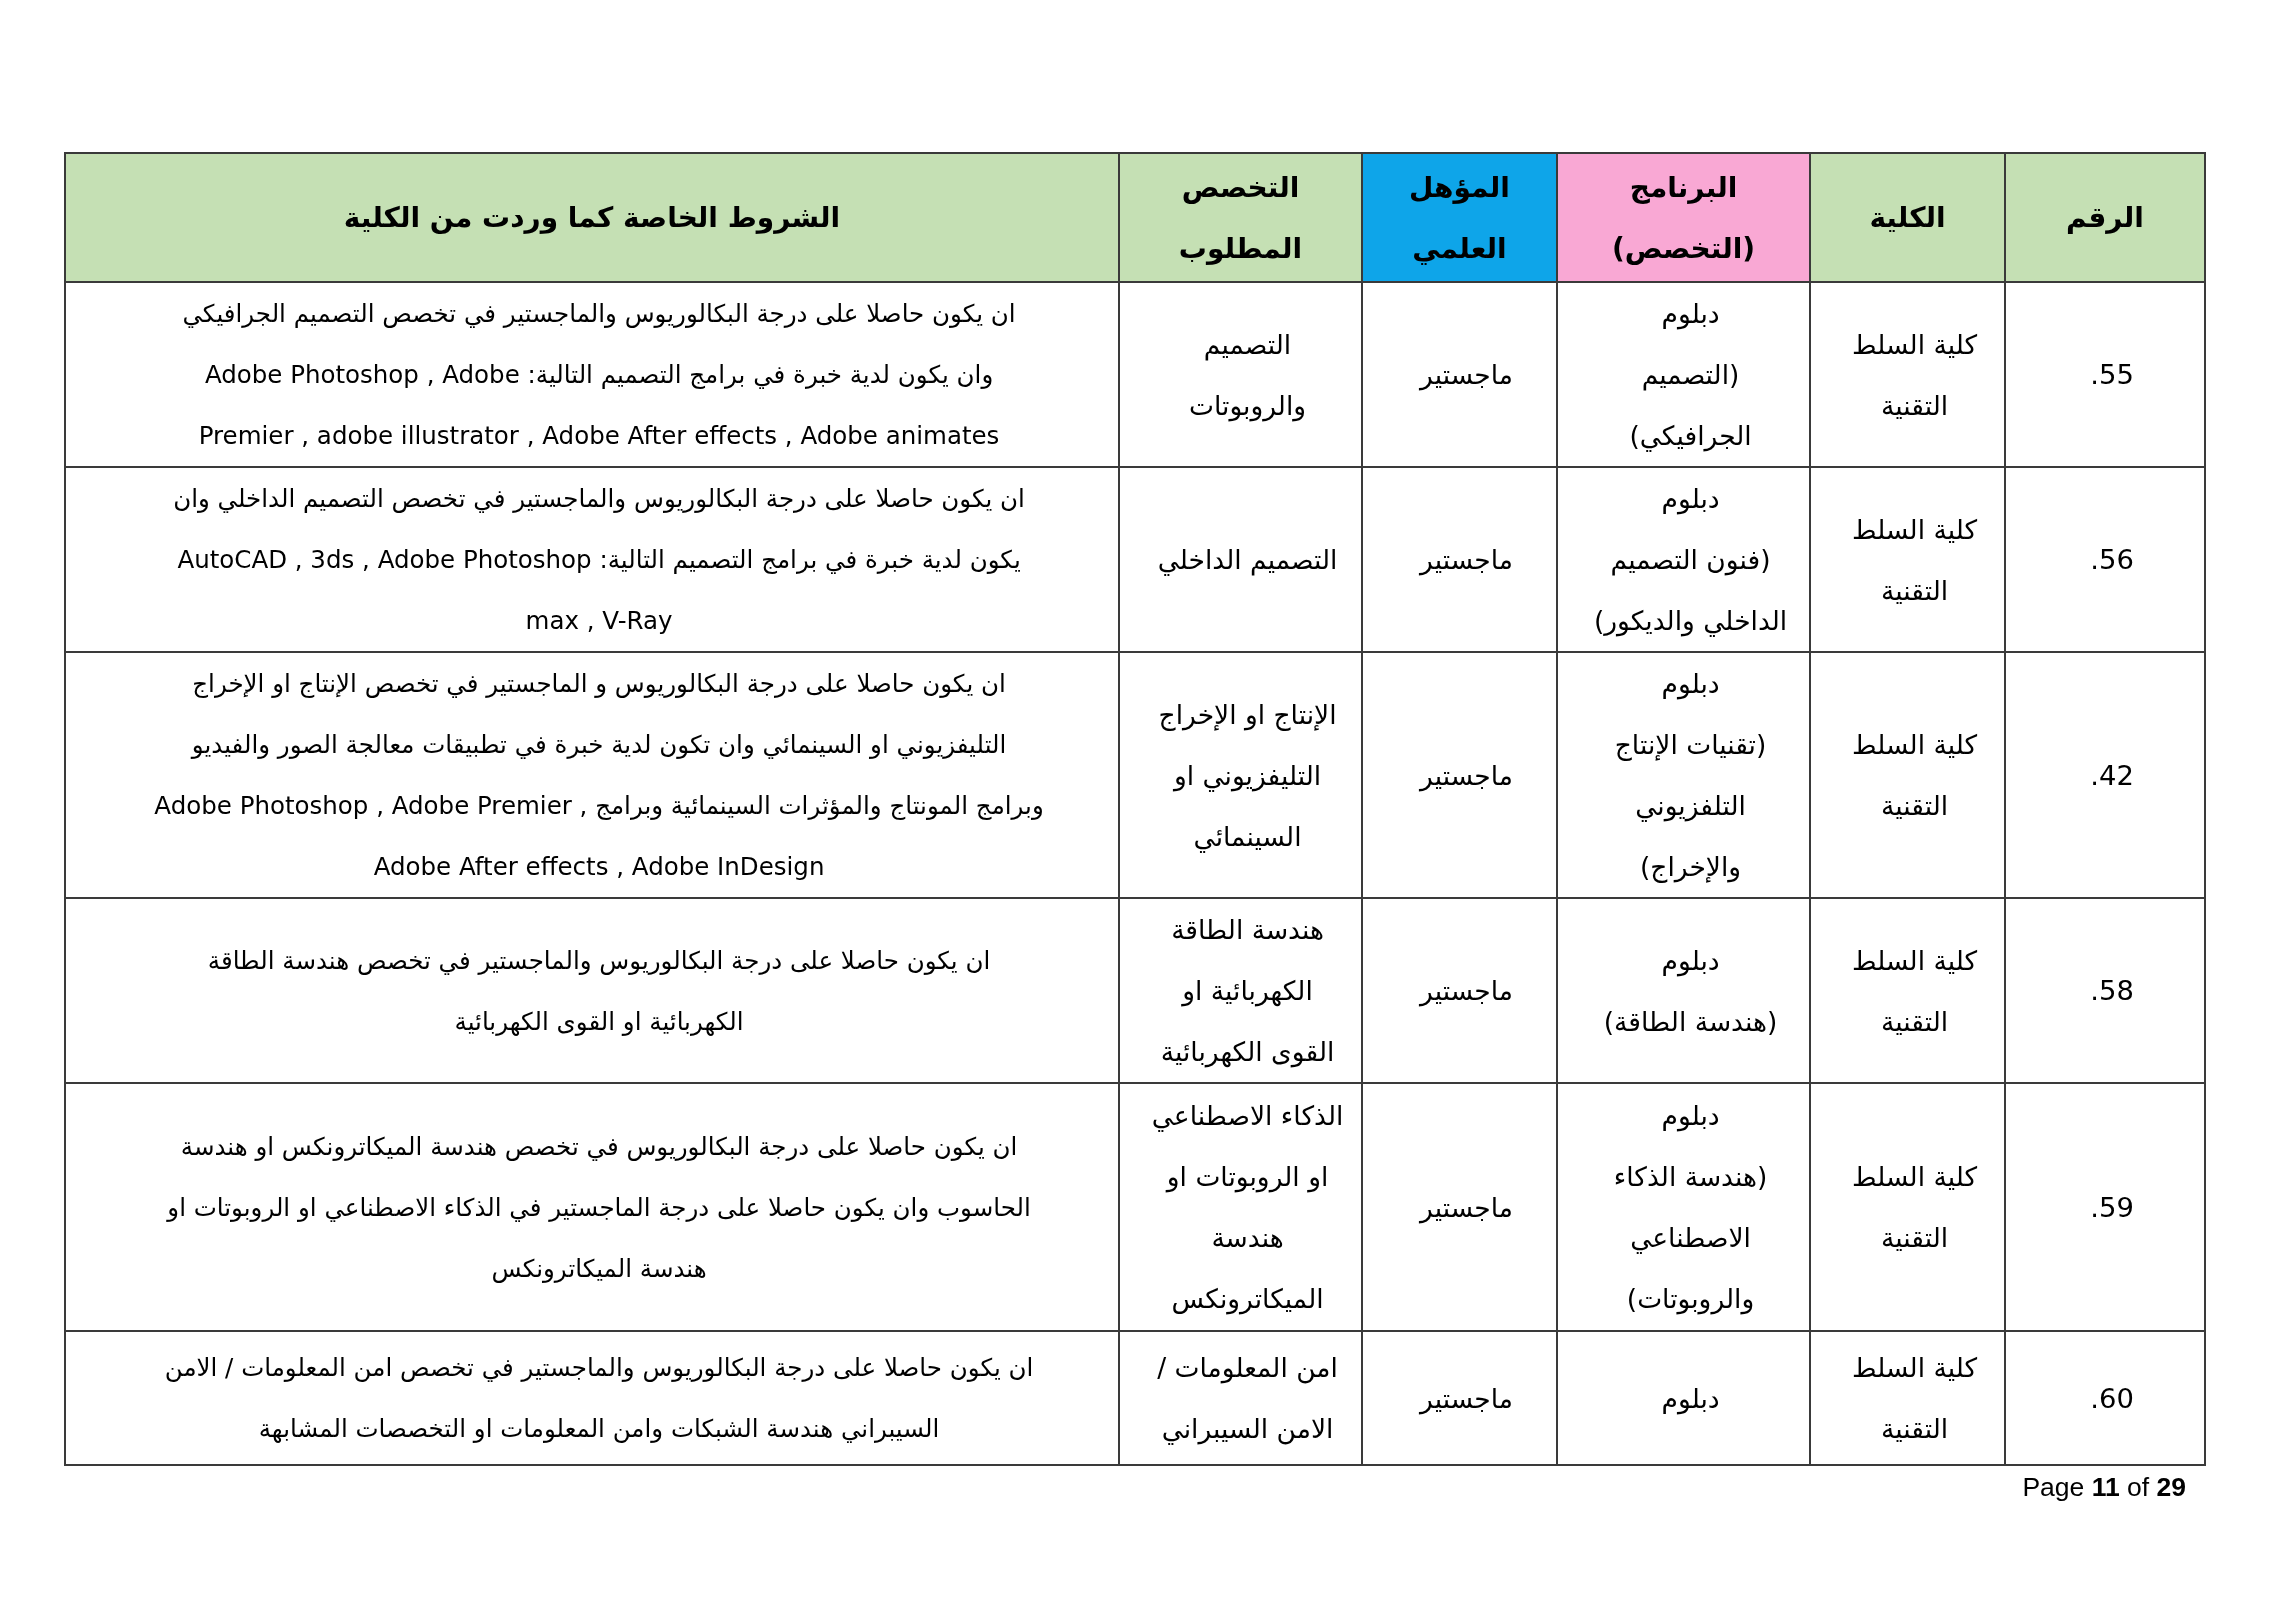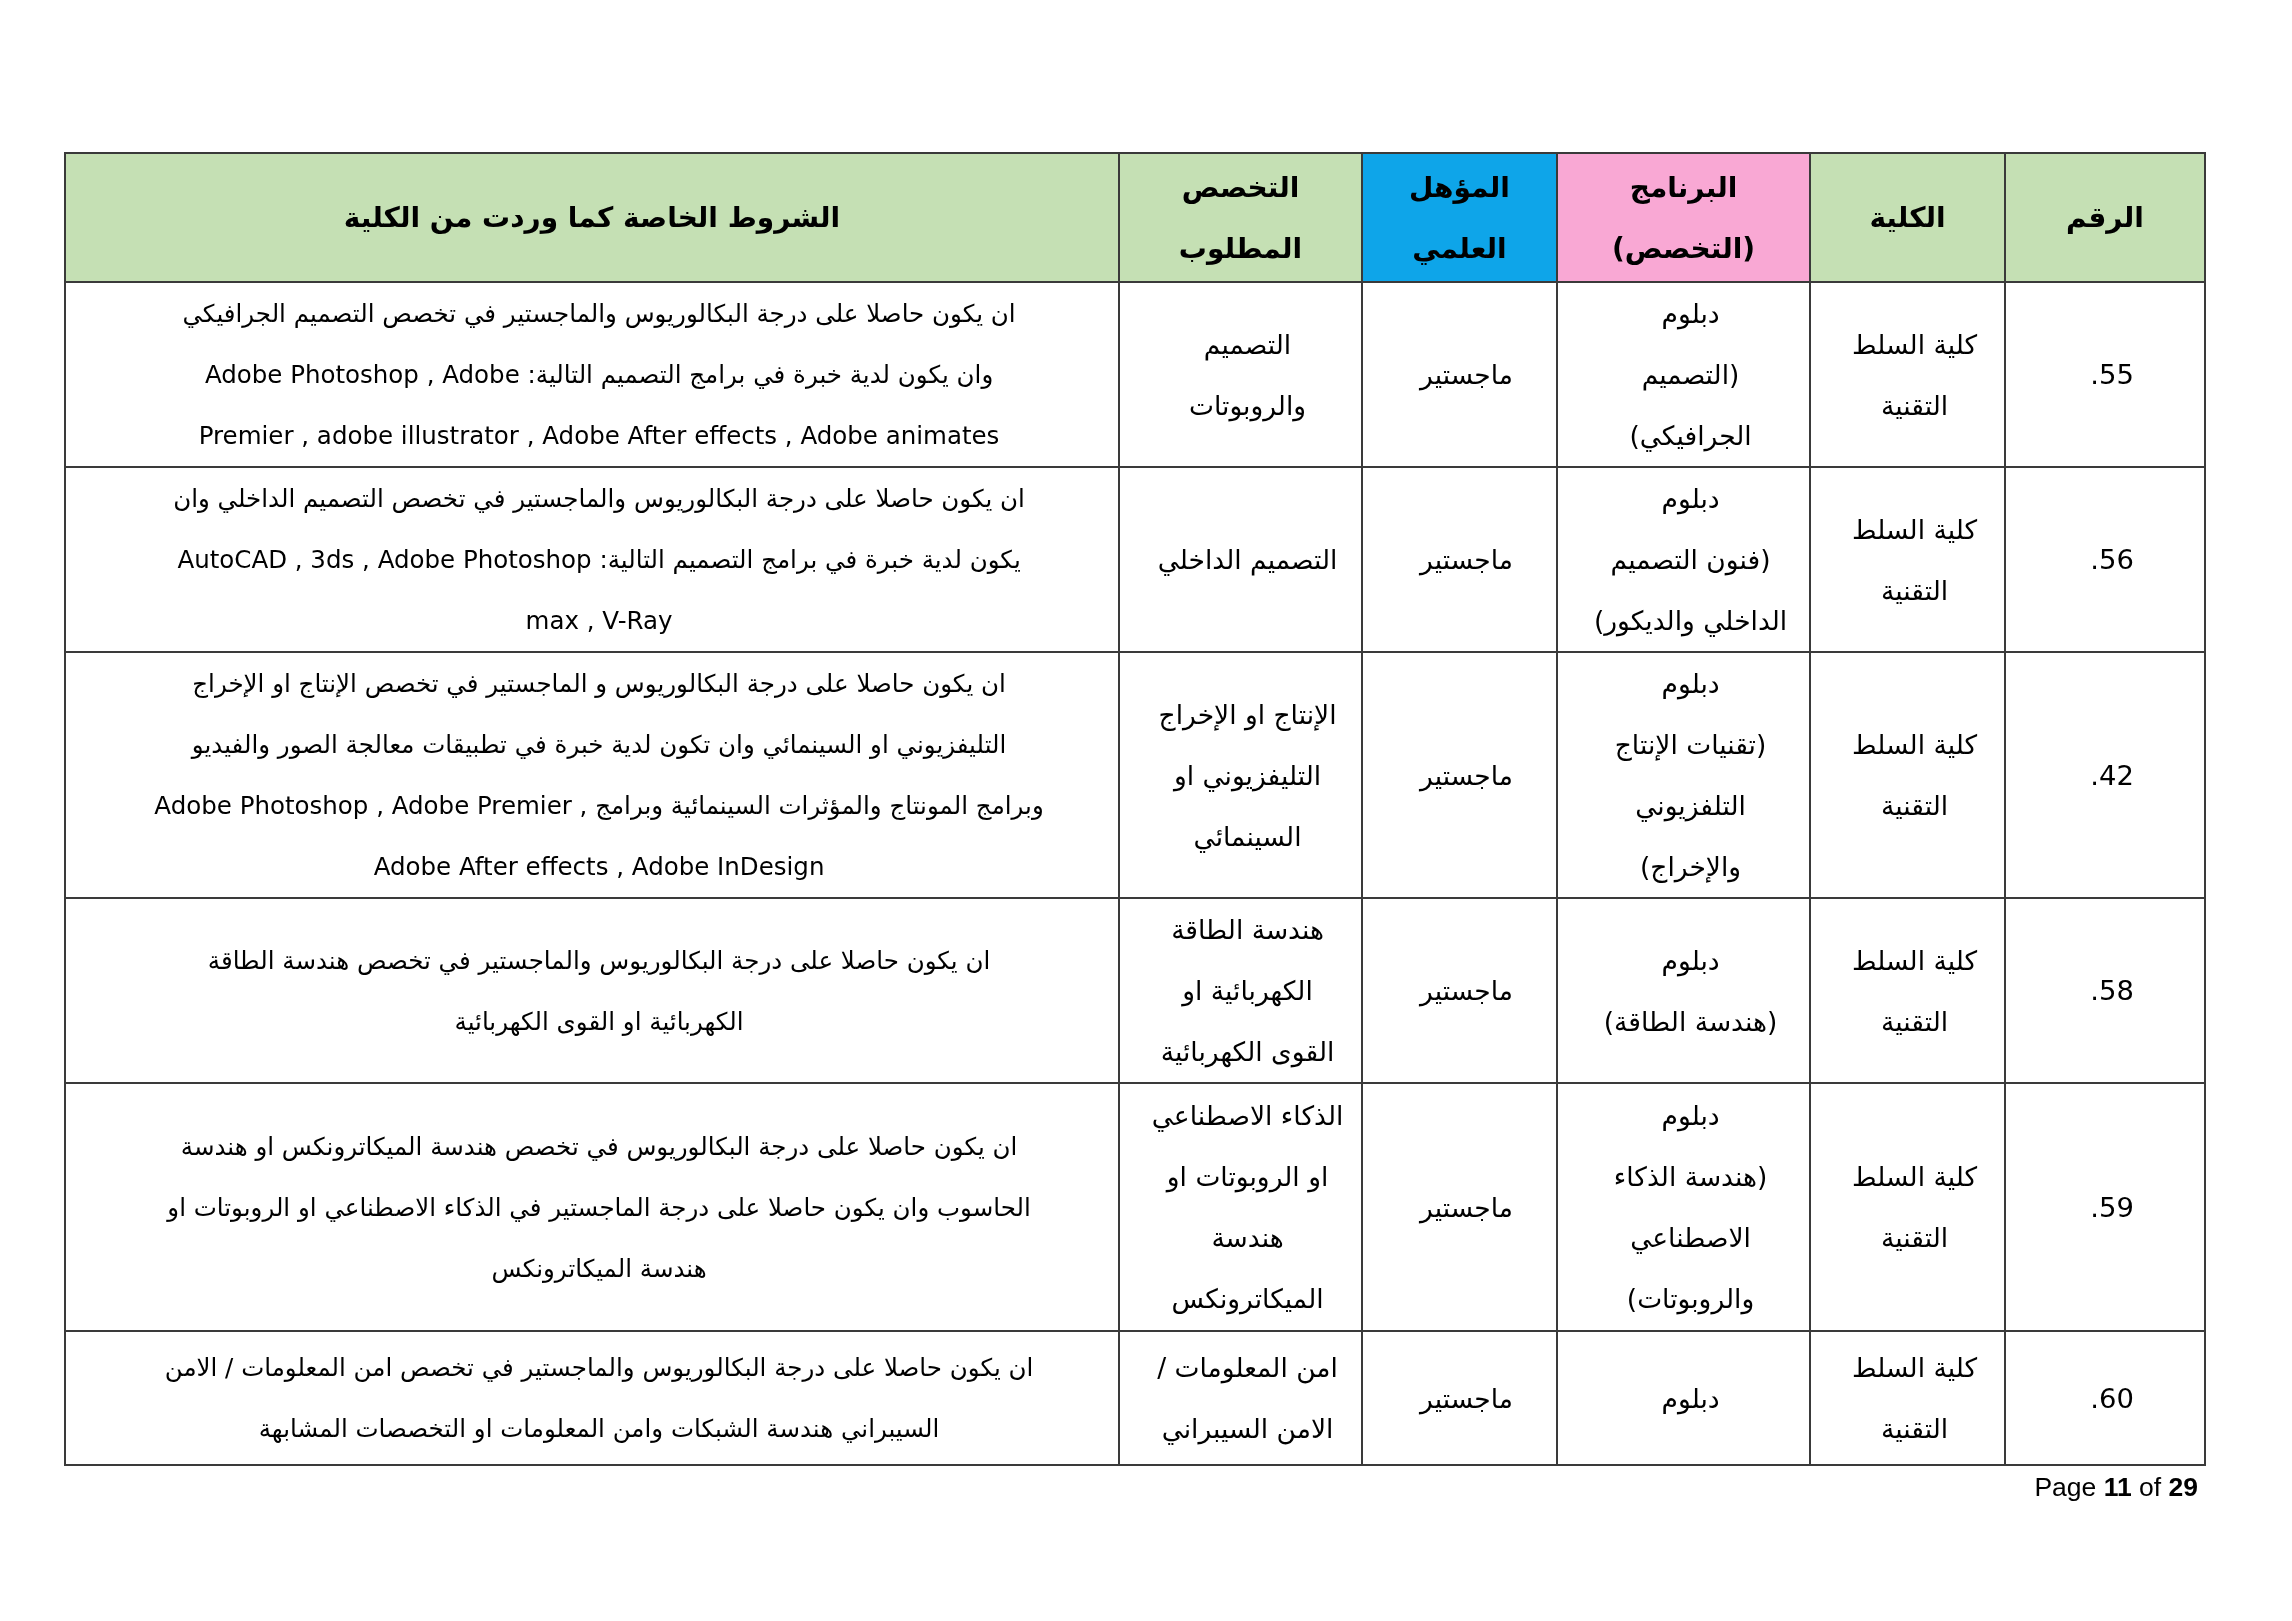--- a/index.html
+++ b/index.html
@@ -42,21 +42,21 @@
 
   tr.row-55 { height: 184px; }
   tr.row-56 { height: 184px; }
   tr.row-57 { height: 245px; }
   tr.row-58 { height: 183px; }
   tr.row-59 { height: 248px; }
   tr.row-60 { height: 134px; }
 
   .footer {
     position: absolute;
-    top: 1472px; right: 95px;
+    top: 1472px; right: 107px;
     font-family: "Liberation Sans", sans-serif;
     font-size: 26.5px;
     color: #000000;
     direction: ltr;
   }
   .footer b { font-weight: bold; }
 </style>
 </head>
 <body>
 

